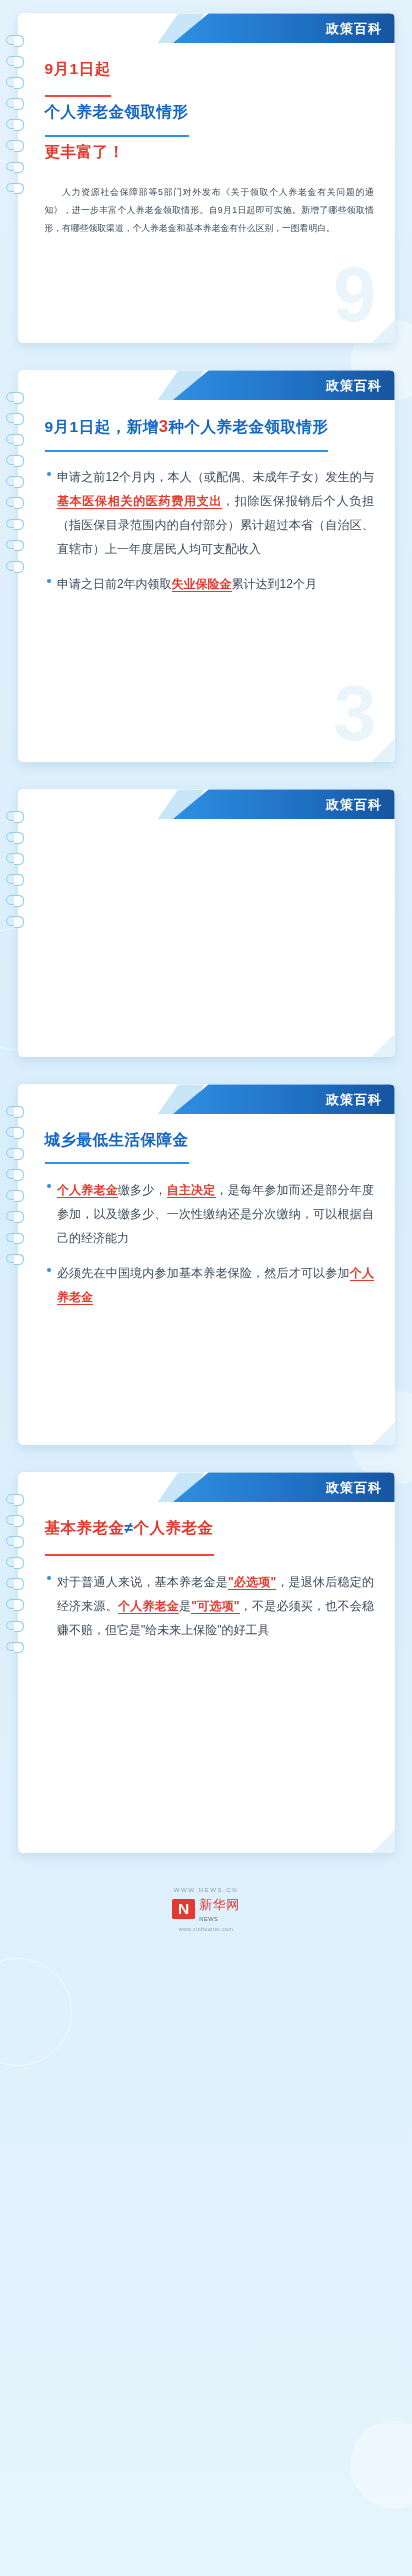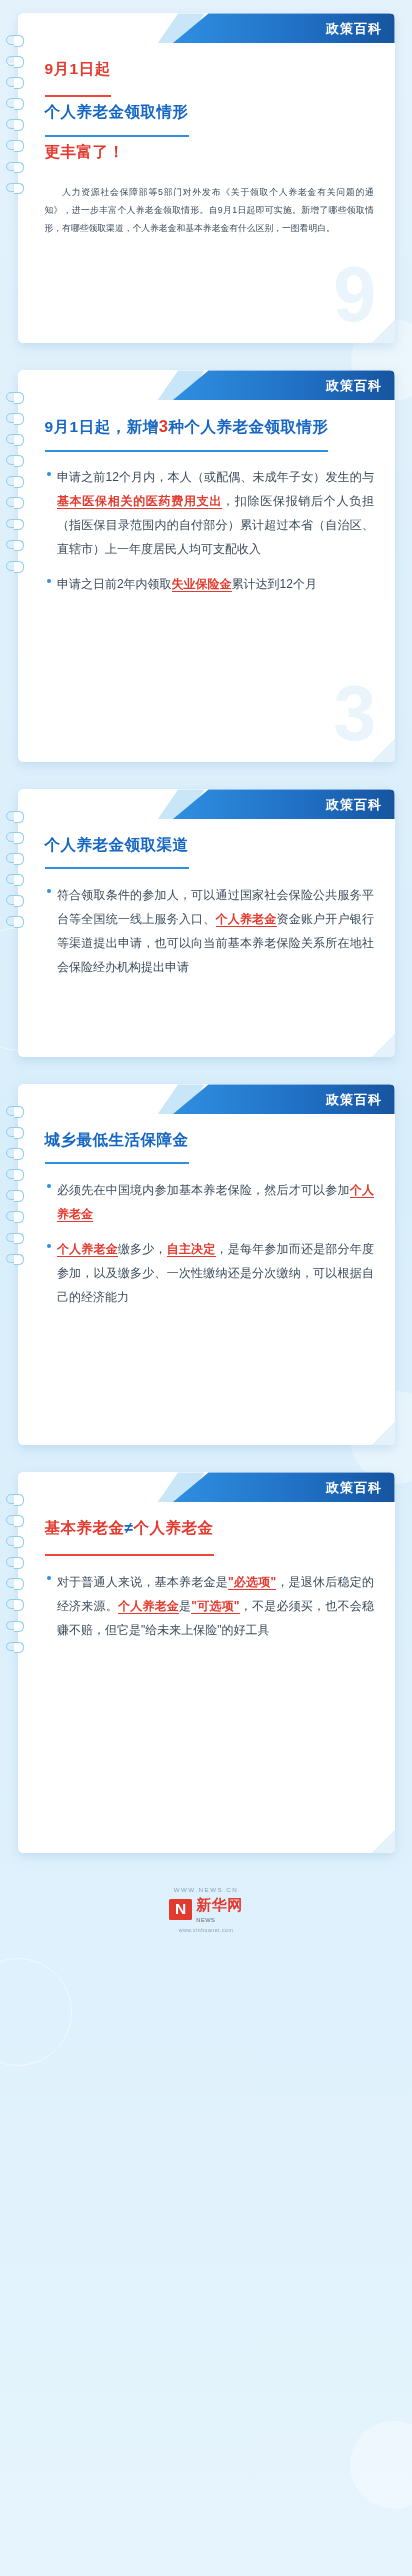--- a/index.html
+++ b/index.html
@@ -196,21 +196,21 @@
     width: 23px; height: 20.6px;
     background: #e23a2e;
     color: #fff;
     font-size: 15.5px;
     font-weight: bold;
     line-height: 20.6px;
     border-radius: 1.5px;
     display: inline-block;
   }
   .logo-text { text-align: left; }
-  .logo-cn { font-size: 15px; font-weight: bold; color: #e23a2e; letter-spacing: 0.5px;}
+  .logo-cn { font-size: 13px; font-weight: normal; color: #e23a2e; letter-spacing: 0.5px;}
   .logo-en { font-size: 5.7px; color: #666; letter-spacing: 0.5px; }
   .logo-url { font-size: 5.2px; color: #8aa2b5; letter-spacing: 0.5px; margin-top: 3.1px;}
 </style>
 </head>
 <body>
 
 <div class="bg-deco" style="left:-31px;top:62px;width:103px;height:103px;"></div>
 <div class="bg-deco filled" style="right:-20.6px;top:319px;width:82px;height:82px;"></div>
 <div class="bg-deco" style="left:-41px;top:927px;width:124px;height:124px;"></div>
 <div class="bg-deco filled" style="right:-31px;top:1391px;width:93px;height:93px;"></div>
@@ -286,28 +286,20 @@
       <div class="ring"></div>
       <div class="ring"></div>
       <div class="ring"></div>
       <div class="ring"></div>
     </div>
     <div class="card-header">
       <div class="hdr-shape2"></div>
       <div class="hdr-shape"></div>
       <div class="hdr-title">政策百科</div>
     </div>
-    <div class="card-body">
-      <h2 class="title-line t-blue">
-        <span class="u-blue">个人养老金领取渠道</span>
-      </h2>
-      <ul class="bullets">
-        <li>符合领取条件的参加人，可以通过国家社会保险公共服务平台等全国统一线上服务入口、<span class="hl-red-u">个人养老金</span>资金账户开户银行等渠道提出申请，也可以向当前基本养老保险关系所在地社会保险经办机构提出申请</li>
-      </ul>
-    </div>
   </section>
 
   <section class="card" style="min-height:361px;">
     <div class="rings">
       <div class="ring"></div>
       <div class="ring"></div>
       <div class="ring"></div>
       <div class="ring"></div>
       <div class="ring"></div>
       <div class="ring"></div>
@@ -317,22 +309,22 @@
     <div class="card-header">
       <div class="hdr-shape2"></div>
       <div class="hdr-shape"></div>
       <div class="hdr-title">政策百科</div>
     </div>
     <div class="card-body">
       <h2 class="title-line t-blue">
         <span class="u-blue">城乡最低生活保障金</span>
       </h2>
       <ul class="bullets">
+        <li><span class="hl-red-u">个人养老金</span>缴多少，<span class="hl-red-u">自主决定</span>，是每年参加而还是部分年度参加，以及缴多少、一次性缴纳还是分次缴纳，可以根据自己的经济能力</li>
         <li>必须先在中国境内参加基本养老保险，然后才可以参加<span class="hl-red-u">个人养老金</span></li>
-        <li><span class="hl-red-u">个人养老金</span>缴多少，<span class="hl-red-u">自主决定</span>，是每年参加而还是部分年度参加，以及缴多少、一次性缴纳还是分次缴纳，可以根据自己的经济能力</li>
       </ul>
     </div>
   </section>
 
   <section class="card" style="min-height:381px;">
     <div class="rings">
       <div class="ring"></div>
       <div class="ring"></div>
       <div class="ring"></div>
       <div class="ring"></div>

